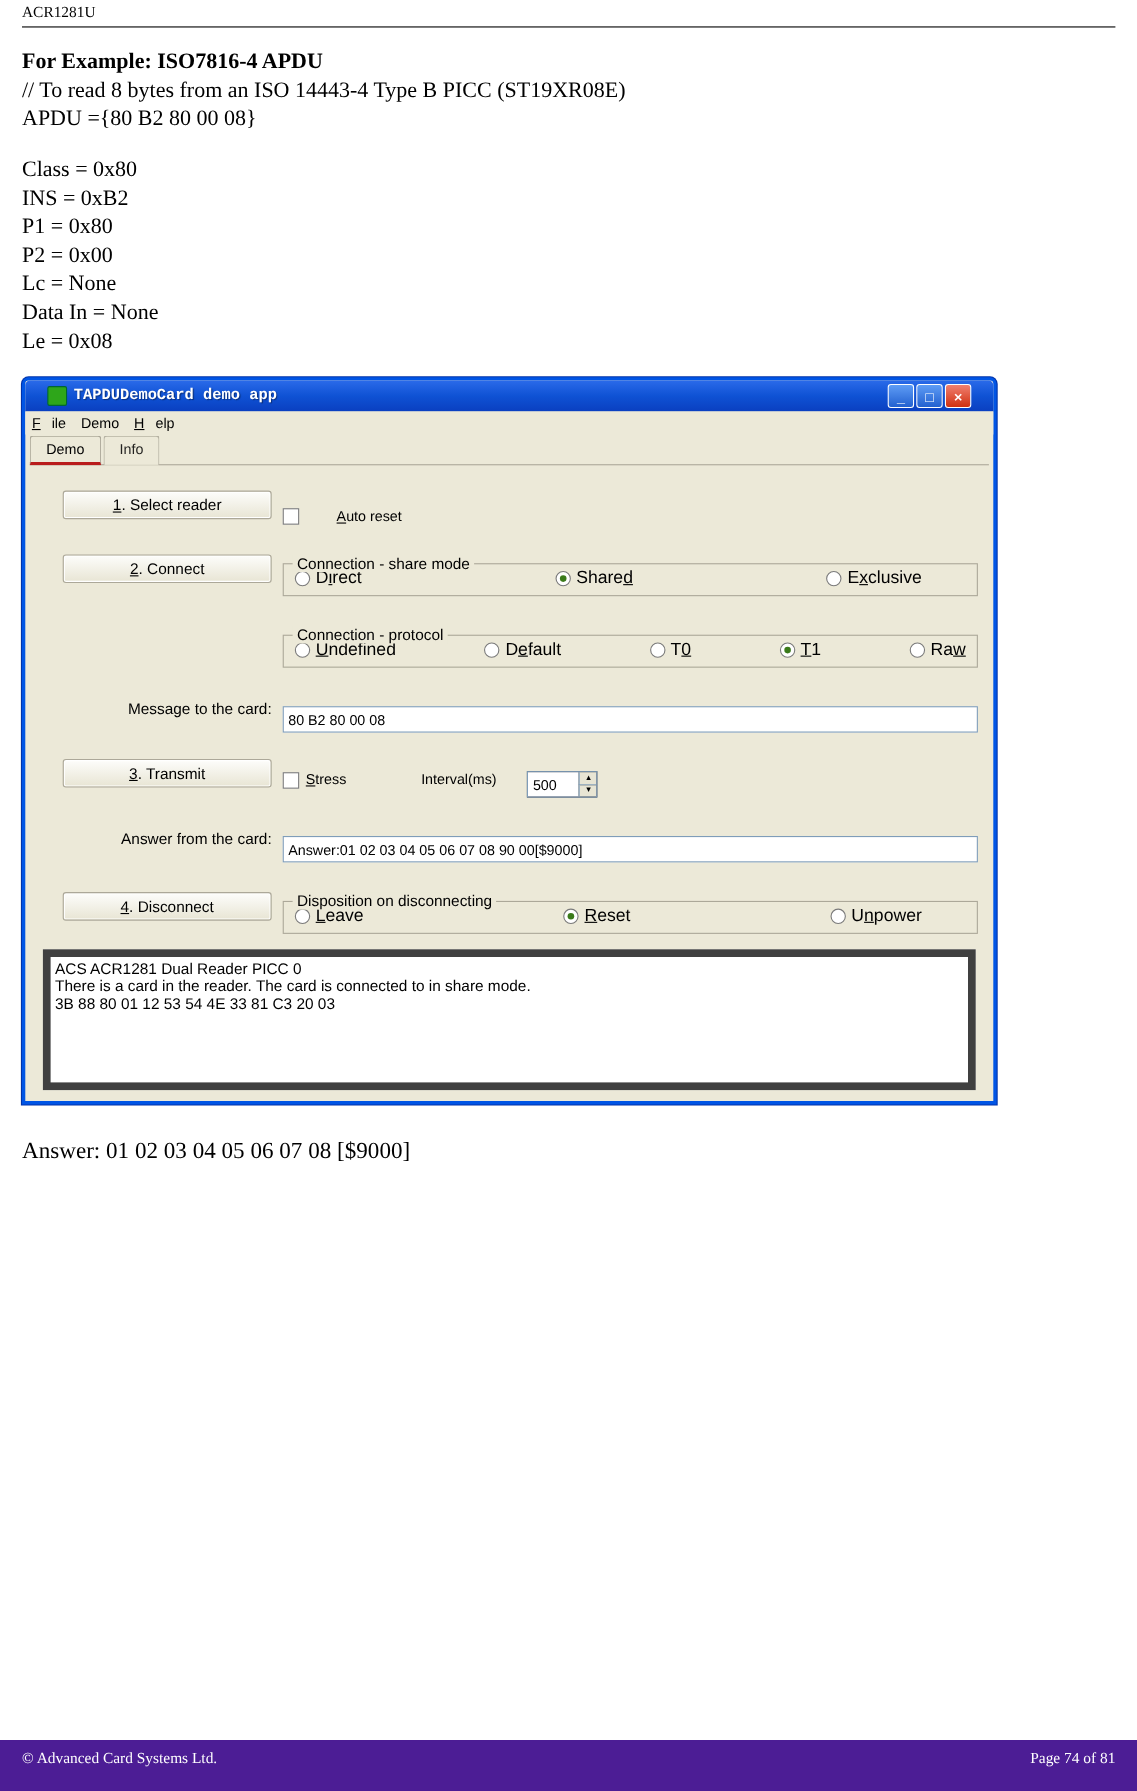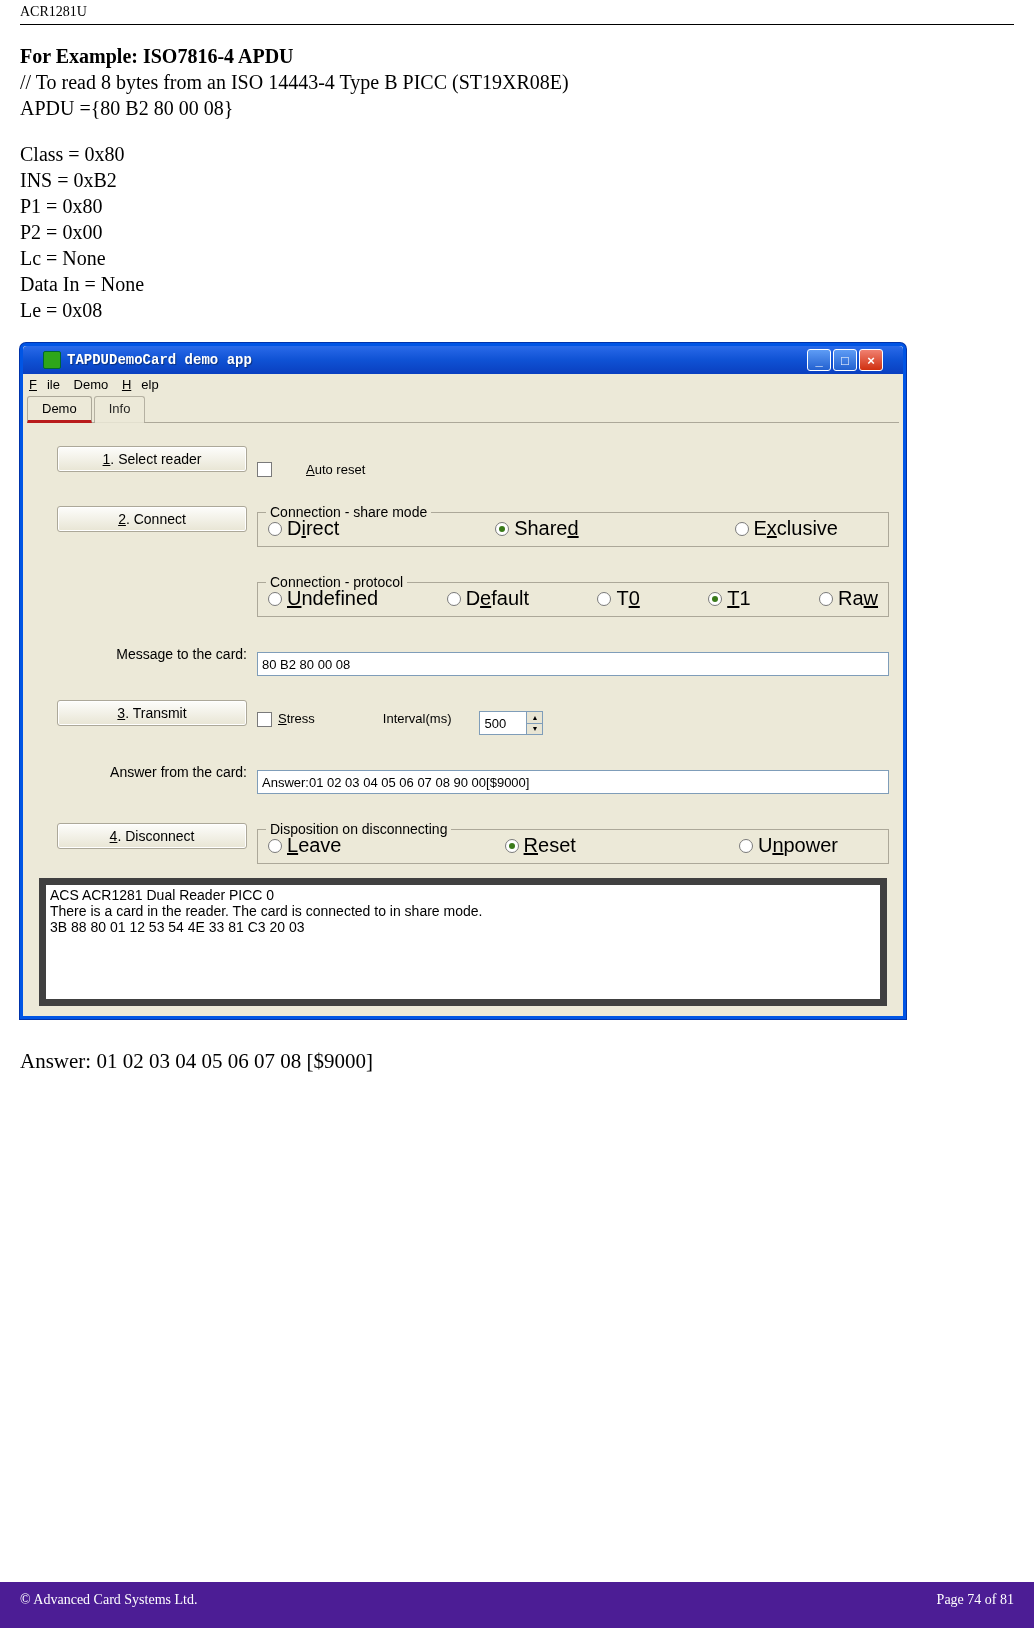--- a/index.html
+++ b/index.html
@@ -158,21 +158,21 @@
     position: absolute;
     top: -9px;
     left: 8px;
     background: #ECE9D8;
     padding: 0 4px;
     font-size: 14px;
   }
   .radiogroup {
     display: flex;
     gap: 26px;
-    font-size: 20px;
+    font-size: 16px;
     align-items: center;
   }
   .radiogroup.wide {
     justify-content: space-between;
     padding-right: 40px;
   }
   .radio {
     display: flex;
     align-items: center;
     gap: 5px;

